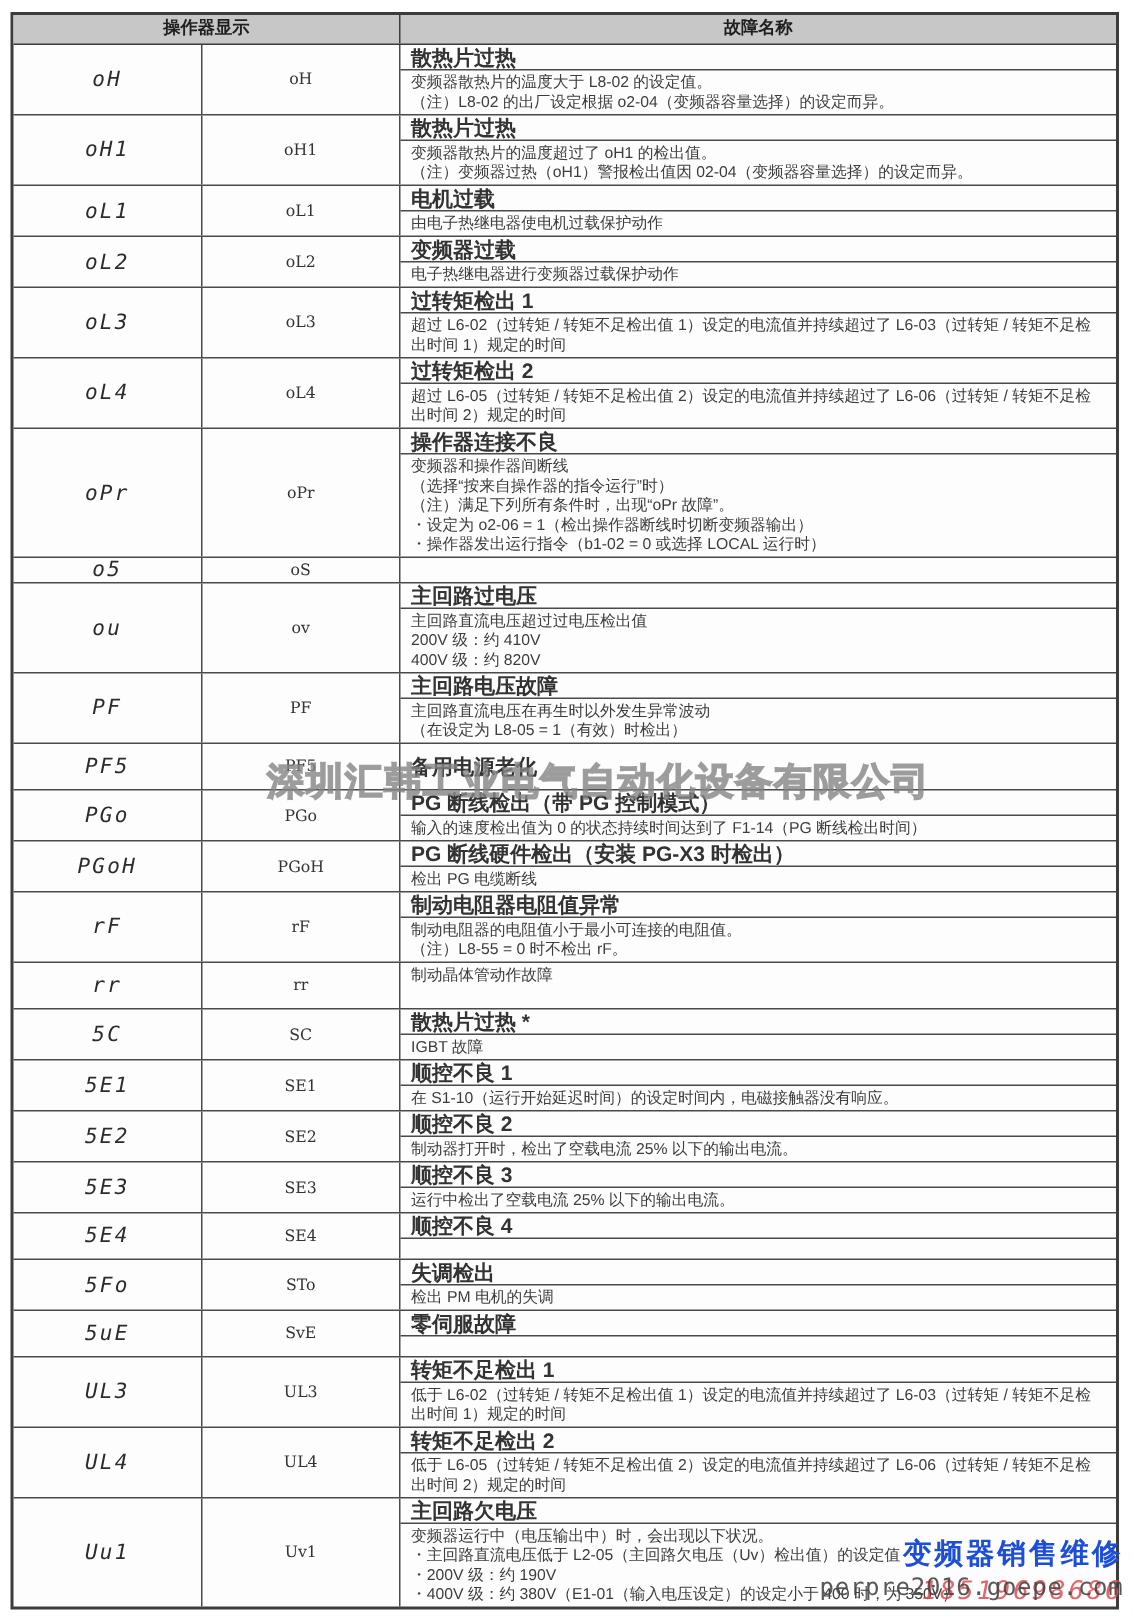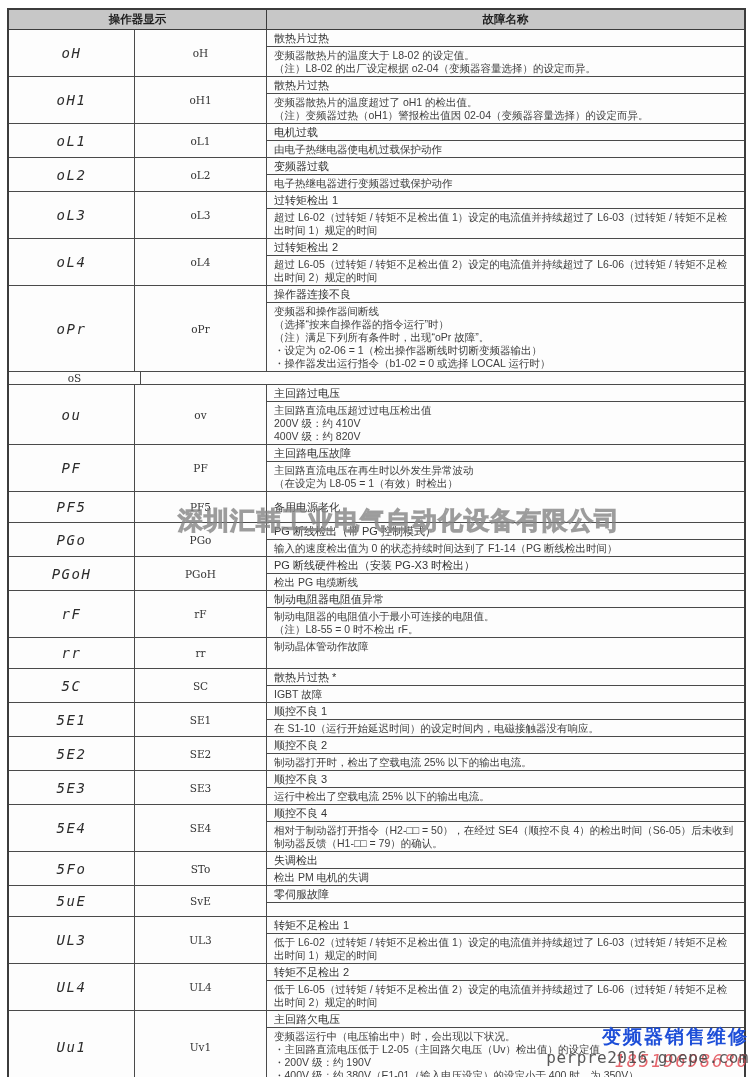--- a/index.html
+++ b/index.html
@@ -43,21 +43,21 @@
   .c2{
     width:132px;border-right:1px solid #4a4a4a;
     display:flex;align-items:center;justify-content:center;
     font-family:"DejaVu Serif",serif;
     font-size:10.5px;color:#333;
   }
   .c3{flex:1;display:flex;flex-direction:column;min-height:30px;}
   .fname{
     border-bottom:1px solid #4a4a4a;
     padding:2px 7px 1px 7px;
-    font-size:11px;line-height:13px;color:#333;
+    font-size:14px;line-height:13px;color:#333;font-weight:bold;
   }
   .fname.solo{border-bottom:none;flex:1;display:flex;align-items:center;}
   .fdesc{
     flex:1;
     padding:2px 7px 1px 7px;
     font-size:10.5px;line-height:13px;color:#3d3d3d;
     white-space:pre-line;
   }
   
   .wm-center{
@@ -166,20 +166,21 @@
             <div class="fname">操作器连接不良</div>
             <div class="fdesc">变频器和操作器间断线
 （选择“按来自操作器的指令运行”时）
 （注）满足下列所有条件时，出现“oPr 故障”。
 ・设定为 o2-06 = 1（检出操作器断线时切断变频器输出）
 ・操作器发出运行指令（b1-02 = 0 或选择 LOCAL 运行时）</div>
           </div>
         </div>
 
         <div class="row">
+          <div class="cell c1">o5</div>
           <div class="cell c2">oS</div>
         </div>
 
         <div class="row">
           <div class="cell c1">ou</div>
           <div class="cell c2">ov</div>
           <div class="cell c3">
             <div class="fname">主回路过电压</div>
             <div class="fdesc">主回路直流电压超过过电压检出值
 200V 级：约 410V
@@ -276,21 +277,20 @@
             <div class="fname">顺控不良 3</div>
             <div class="fdesc">运行中检出了空载电流 25% 以下的输出电流。</div>
           </div>
         </div>
 
         <div class="row">
           <div class="cell c1">5E4</div>
           <div class="cell c2">SE4</div>
           <div class="cell c3">
             <div class="fname">顺控不良 4</div>
-            <div class="fdesc">相对于制动器打开指令（H2-□□ = 50），在经过 SE4（顺控不良 4）的检出时间（S6-05）后未收到制动器反馈（H1-□□ = 79）的确认。</div>
           </div>
         </div>
 
         <div class="row">
           <div class="cell c1">5Fo</div>
           <div class="cell c2">STo</div>
           <div class="cell c3">
             <div class="fname">失调检出</div>
             <div class="fdesc">检出 PM 电机的失调</div>
           </div>

